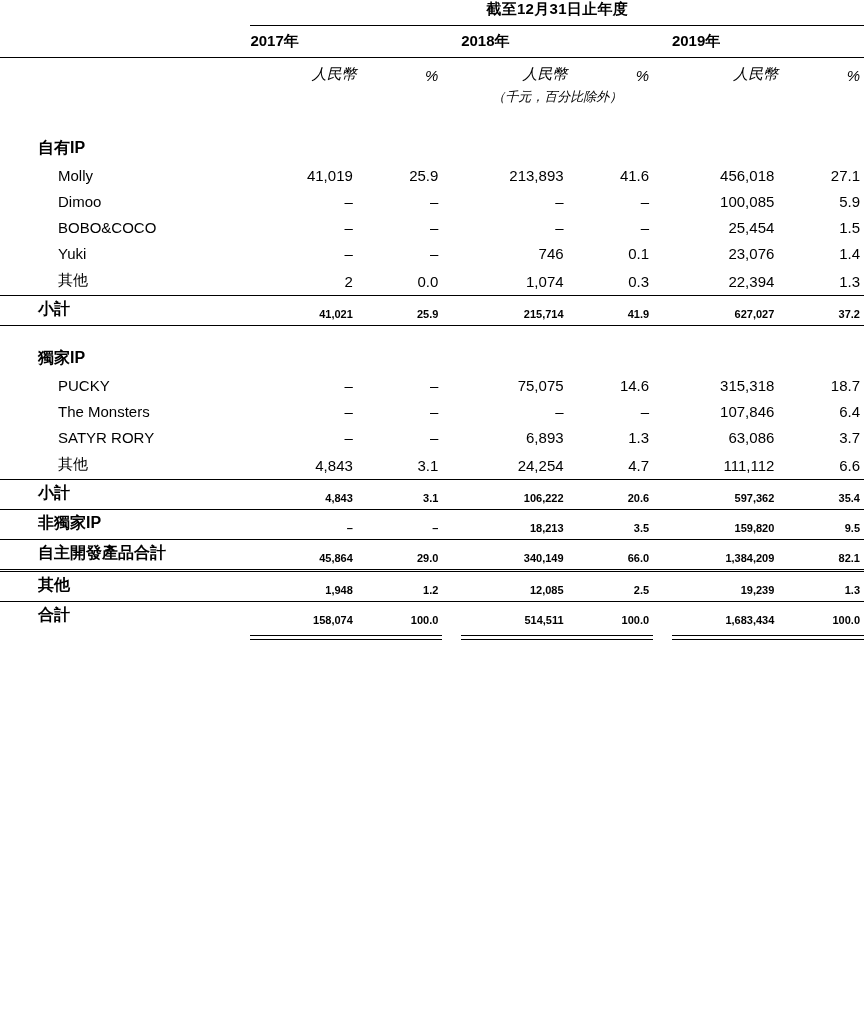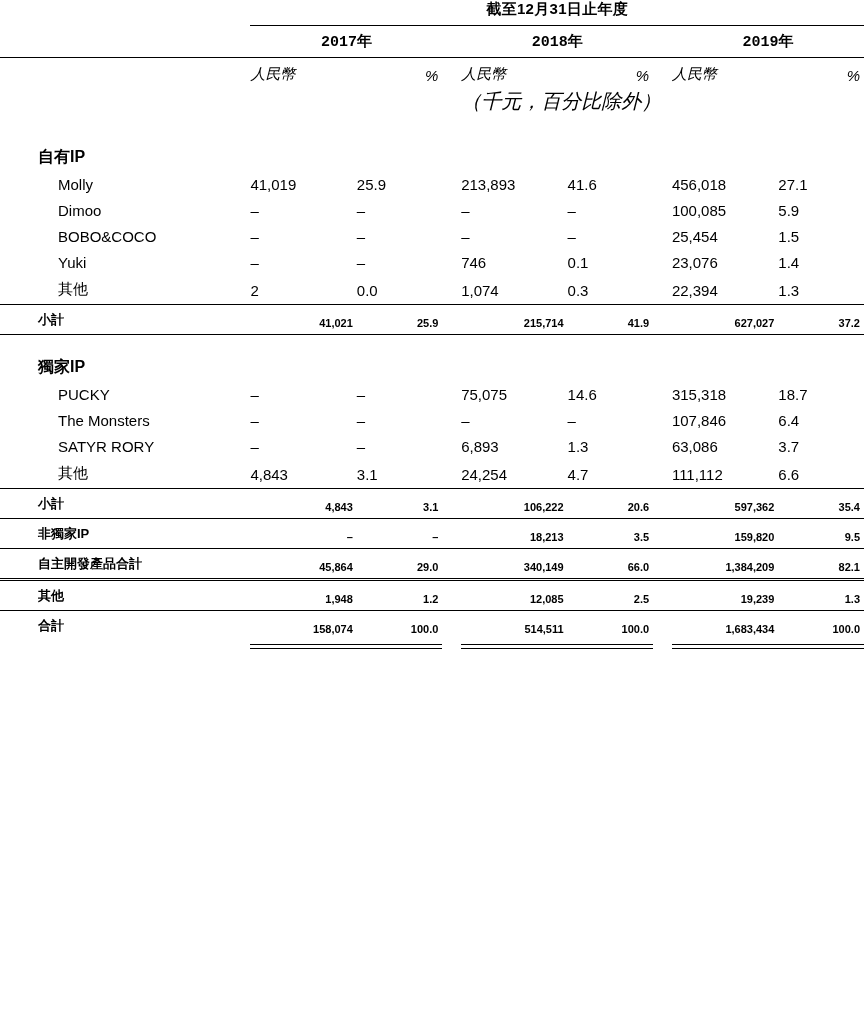--- a/index.html
+++ b/index.html
@@ -44,67 +44,66 @@
     text-align: center;
     font-size: 15px;
     font-weight: bold;
     padding-bottom: 5px;
     letter-spacing: 0.3px;
   }
   .rule-top td { border-bottom: 1px solid #000; height: 1px; font-size: 0; line-height: 0; }
   .rule-thin td { border-bottom: 1px solid #000; height: 1px; font-size: 0; line-height: 0; }
 
   .yr {
-    text-align: center;
+    text-align: left;
     font-weight: bold;
     font-size: 15px;
     padding: 6px 0 5px 0;
-    font-family: Liberation Mono, monospace;
   }
   .unit-head {
-    text-align: left;
+    text-align: right;
     font-style: italic;
     font-size: 15px;
     padding: 7px 0 2px 0;
     white-space: nowrap;
   }
   .unit-head.r { text-align: right; padding-right: 4px; }
   .unit-sub {
     text-align: center;
     font-style: italic;
-    font-size: 20px;
+    font-size: 13px;
     padding-top: 2px;
     white-space: nowrap;
   }
 
   .sect {
     font-weight: bold;
     font-size: 16px;
     padding-top: 22px;
     padding-bottom: 3px;
     padding-left: 38px;
   }
   .item {
     font-size: 15px;
     padding-left: 58px;
     padding-top: 5px;
     padding-bottom: 4px;
     white-space: nowrap;
   }
   .num {
-    text-align: left;
+    text-align: right;
     font-size: 15px;
     padding-top: 5px;
     padding-bottom: 4px;
     padding-right: 4px;
     white-space: nowrap;
   }
   .total-label {
     font-weight: bold;
-    font-size: 13px;
+    font-size: 16px;
     padding-left: 38px;
     padding-top: 0;
     padding-bottom: 4px;
     white-space: nowrap;
     margin-top: 12px;
   }
   .total-num {
     text-align: right;
     font-weight: bold;
     font-size: 11px;

